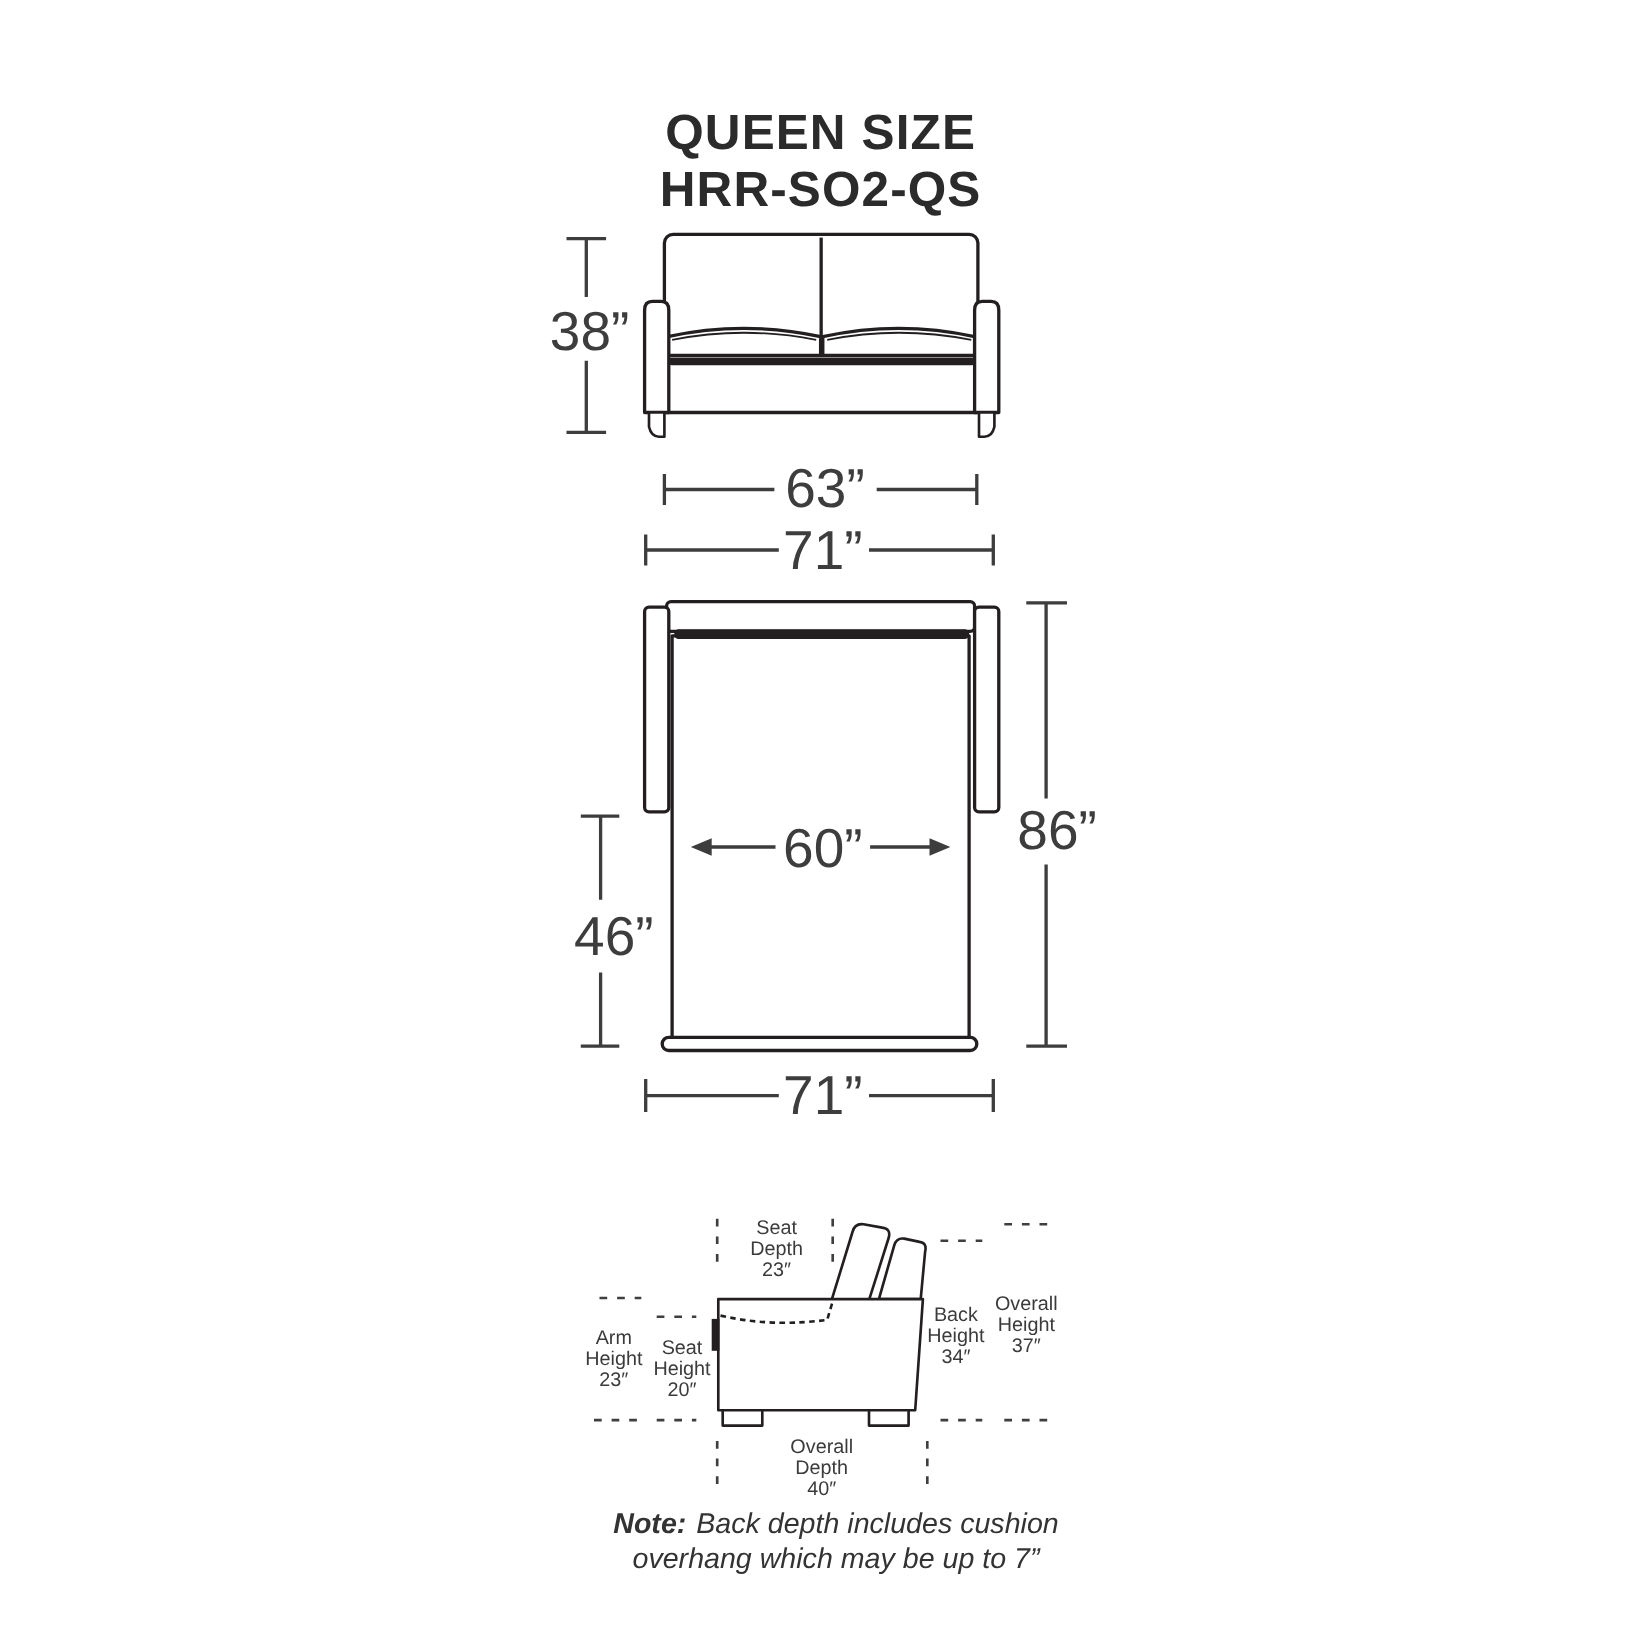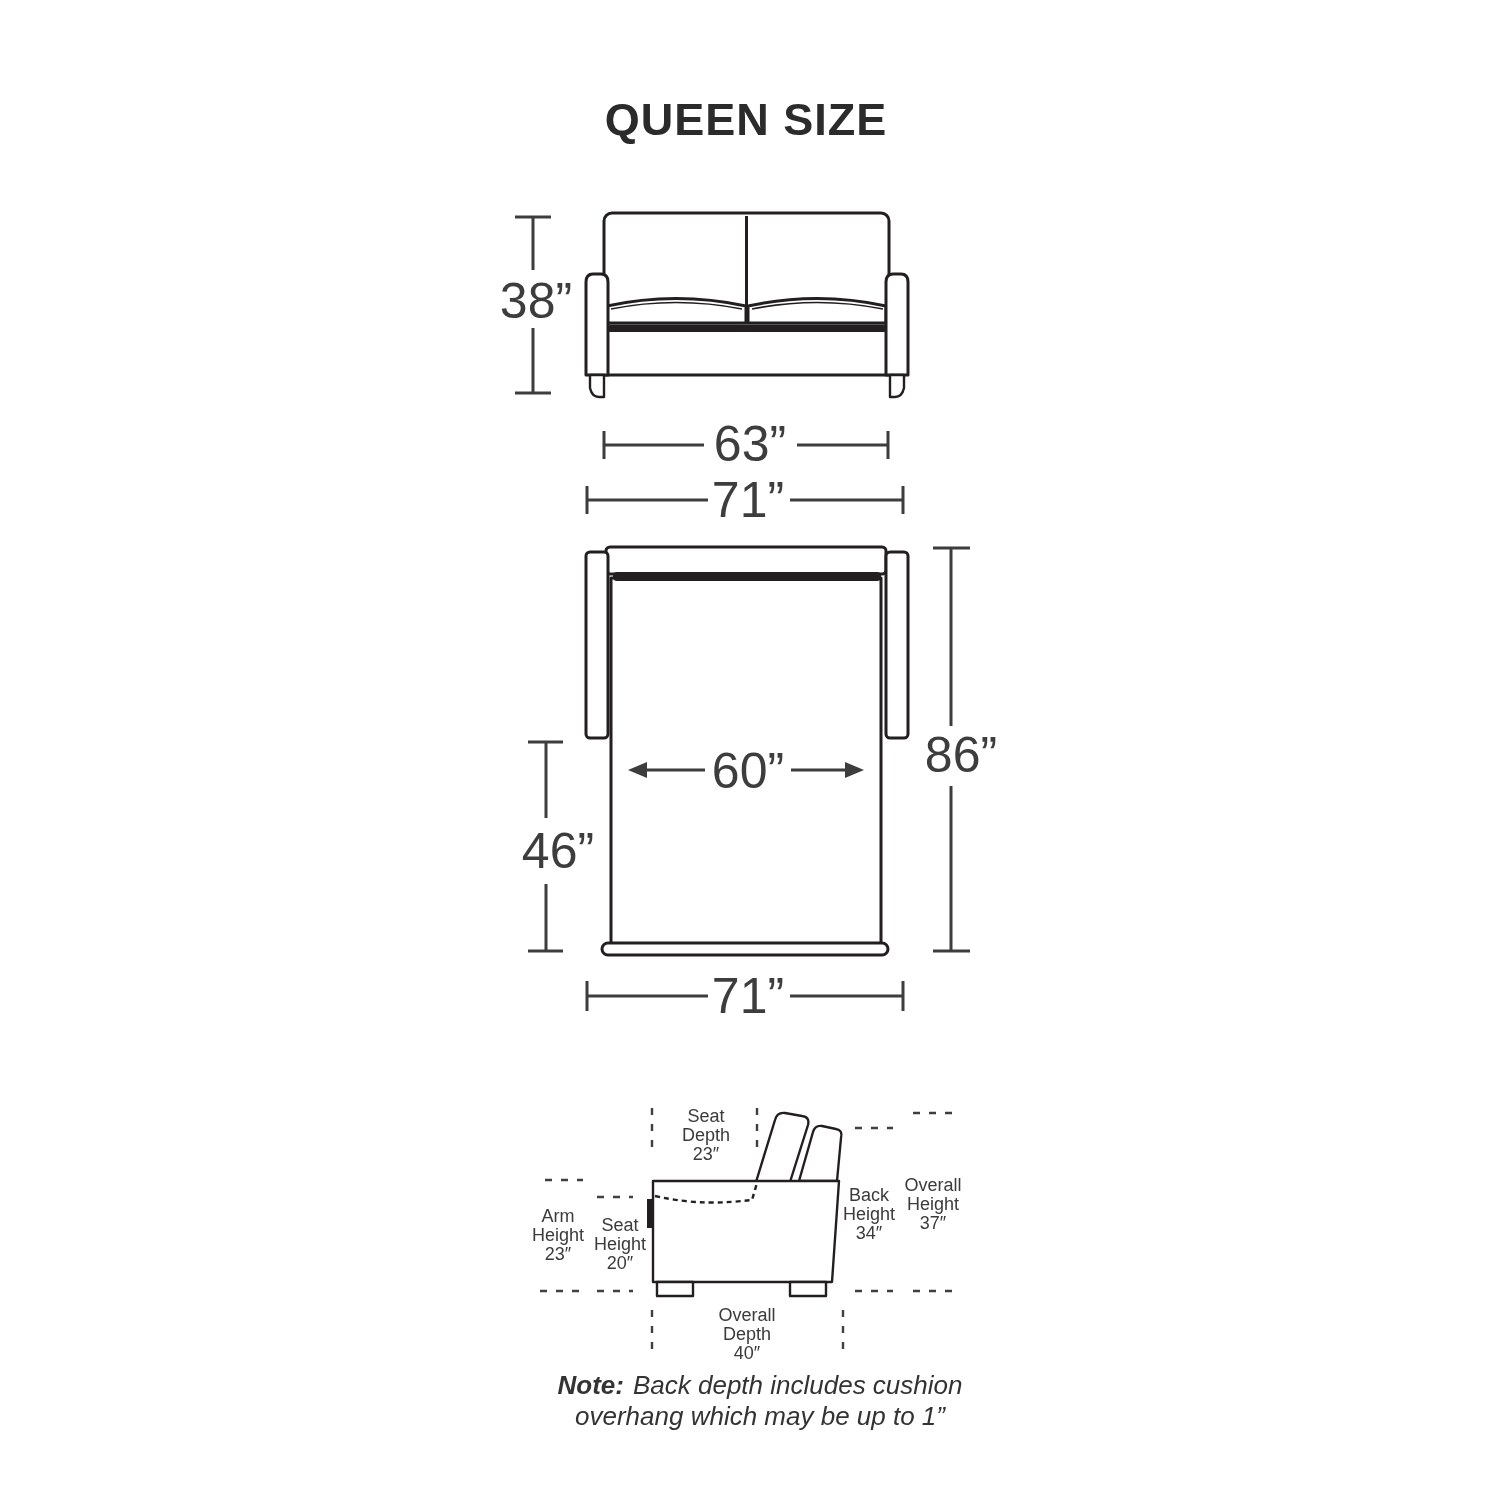--- a/index.html
+++ b/index.html
@@ -43,20 +43,21 @@
   .dash-seat{stroke:#231f20;stroke-width:2.4;fill:none;stroke-dasharray:5 4;}
   .side-label{fill:#3b3b3b;font-size:18px;text-anchor:middle;}
 </style>
 </head>
 <body>
 
 <div class="page">
 
   <div class="title">
     <div>QUEEN SIZE</div>
+    <div>HRR-SO2-QS</div>
   </div>
 
   <svg class="diagram-svg" width="1500" height="1500" viewBox="0 0 1500 1500">
 
     <g>
       <rect class="outline" x="604" y="213" width="285" height="97" rx="8"></rect>
       <line class="outline" x1="746.5" y1="216" x2="746.5" y2="306"></line>
       <rect class="outline" x="606" y="323" width="282" height="52"></rect>
       <path class="outline" d="M607,306 Q676,291 746,306 L746,323 L607,323 Z"></path>
       <path class="outline" d="M748,306 Q817,291 886,306 L886,323 L748,323 Z"></path>
@@ -175,16 +176,16 @@
       <g>
         <text class="side-label" x="747" y="1321">Overall</text>
         <text class="side-label" x="747" y="1340">Depth</text>
         <text class="side-label" x="747" y="1359">40″</text>
       </g>
     </g>
   </svg>
 
   <div class="note">
     <div><span class="note-prefix">Note:</span><span>Back depth includes cushion</span></div>
-    <div>overhang which may be up to 1”</div>
+    <div>overhang which may be up to 7”</div>
   </div>
 
 </div>
 
 </body></html>

